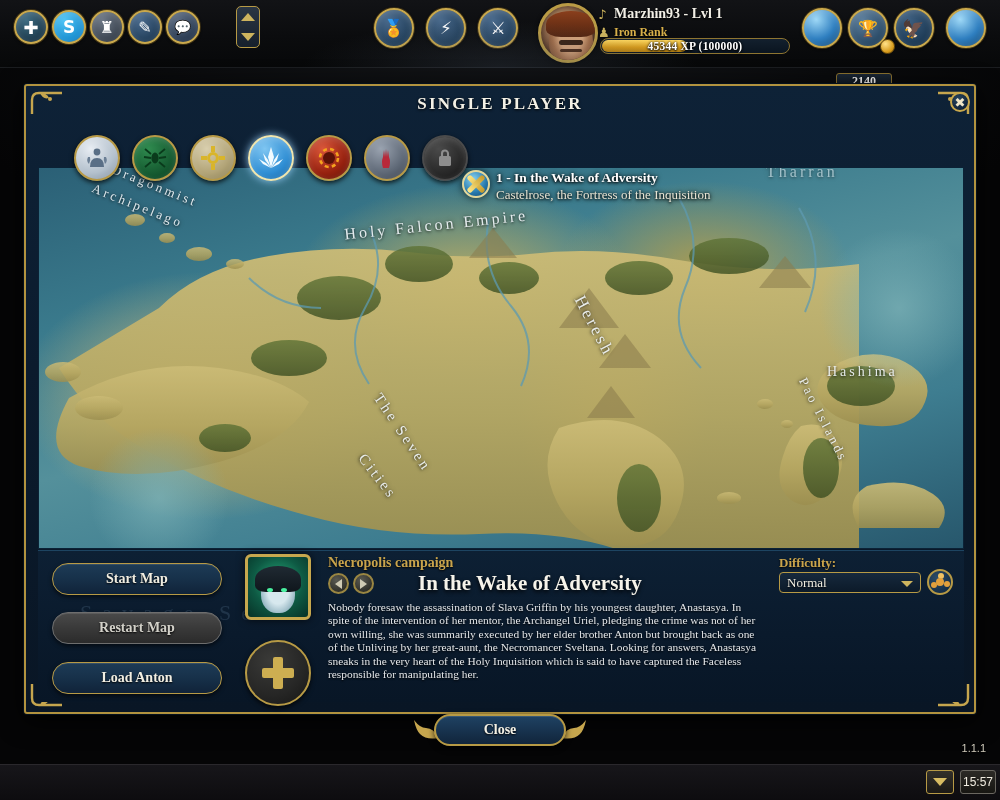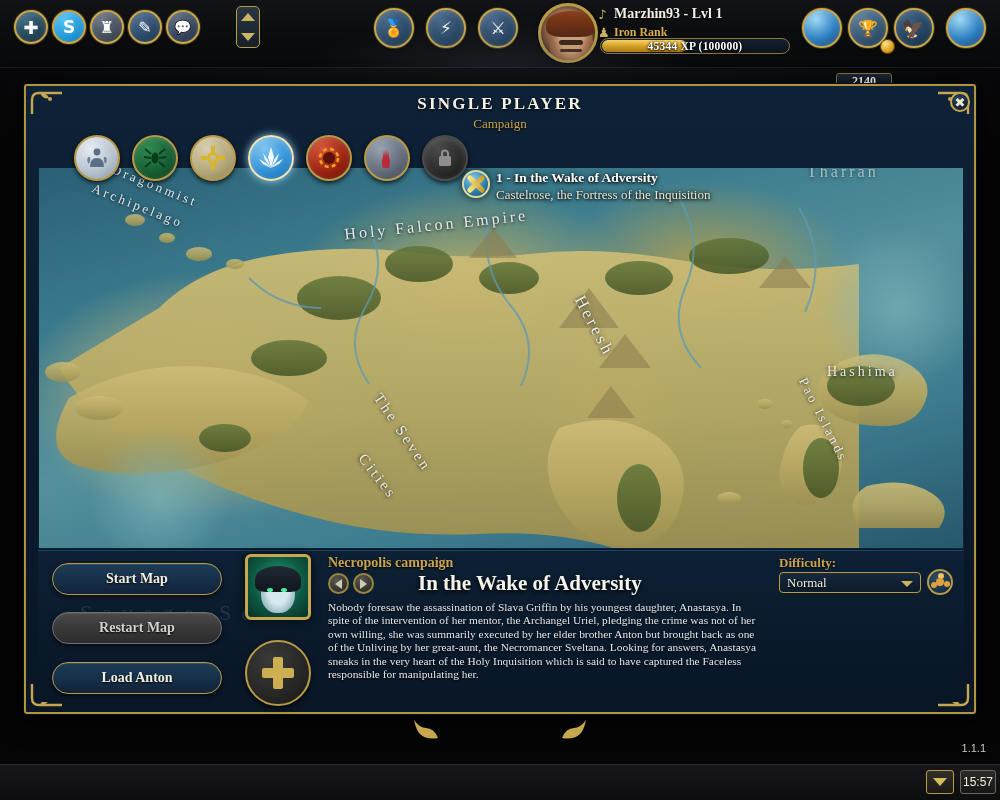--- a/index.html
+++ b/index.html
@@ -439,21 +439,20 @@
           <path d="M2 24 L2 10 Q2 3 9 3 L32 3" fill="none" stroke="#c6a64e" stroke-width="2.4"></path>
           <path d="M10 3 q7 0 9 5 q-6 2 -9 -5z" fill="#c6a64e"></path>
           <circle cx="20" cy="9" r="2" fill="#c6a64e"></circle>
         </svg>
     </div>
 
     <div class="dlg-close">
         <span class="glyph">✖</span>
       </div>
     <div class="dlg-title">SINGLE PLAYER</div>
-    <div class="dlg-sub">Campaign</div>
 
     <div class="factions">
       <div class="fac f-haven">
           <svg width="26" height="26" viewBox="0 0 26 26">
             <circle cx="13" cy="7" r="3.4" fill="#5a6f86"></circle>
             <path d="M6 22 q0-9 7-9 t7 9z" fill="#5a6f86"></path>
             <path d="M4 12 q-2 4 1 7 q2-4 1-7z" fill="#6b7f95"></path>
             <path d="M22 12 q2 4 -1 7 q-2-4 -1-7z" fill="#6b7f95"></path>
           </svg>
         </div>
@@ -582,21 +581,21 @@
           <path d="M548 250 l24-32 24 32z"></path>
         </g>
 
         <circle cx="120" cy="330" r="70" fill="url(#shallow)"></circle>
         <circle cx="860" cy="140" r="80" fill="url(#shallow)"></circle>
       </svg>
 
       <div class="maplabel" style="left:70px;  top:10px;  font-size:13px; transform:rotate(22deg);">Dragonmist</div>
       <div class="maplabel" style="left:50px;  top:30px;  font-size:13px; transform:rotate(22deg);">Archipelago</div>
       <div class="maplabel" style="left:305px; top:48px;  font-size:16px; transform:rotate(-6deg);">Holy Falcon Empire</div>
-      <div class="maplabel" style="left:768px; top:-5px;  font-size:16px; opacity:.55;text-align:right;">Tharran</div>
+      <div class="maplabel" style="left:727px; top:-5px;  font-size:16px; opacity:.55;text-align:right;">Tharran</div>
       <div class="maplabel" style="left:522px; top:148px; font-size:17px; transform:rotate(62deg);">Heresh</div>
       <div class="maplabel" style="left:788px; top:196px; font-size:14px;">Hashima</div>
       <div class="maplabel" style="left:738px; top:244px; font-size:13px; transform:rotate(63deg);">Pao Islands</div>
       <div class="maplabel" style="left:318px; top:256px; font-size:15px; transform:rotate(56deg);">The Seven</div>
       <div class="maplabel" style="left:312px; top:300px; font-size:15px; transform:rotate(52deg);">Cities</div>
 
       <div class="pin-wrap">
         <div class="pin"></div>
         <div>
           <div class="pin-t1">1 - In the Wake of Adversity</div>
@@ -643,20 +642,21 @@
   <div class="closebar-wing cbw-l">
     <svg width="26" height="24" viewBox="0 0 26 24">
         <path d="M24 20 q-12 2 -18-4 q-4-4 -6-14 q6 8 12 8 q8 0 12 10z" fill="#c6a64e"></path>
       </svg>
   </div>
   <div class="closebar-wing cbw-r">
     <svg width="26" height="24" viewBox="0 0 26 24">
         <path d="M24 20 q-12 2 -18-4 q-4-4 -6-14 q6 8 12 8 q8 0 12 10z" fill="#c6a64e"></path>
       </svg>
   </div>
+  <div class="closebar">Close</div>
 
   <div class="version">1.1.1</div>
 
   <div class="taskbar"></div>
   <div class="tray-btn">
       <i></i>
     </div>
   <div class="clock">15:57</div>
 
 </div>

